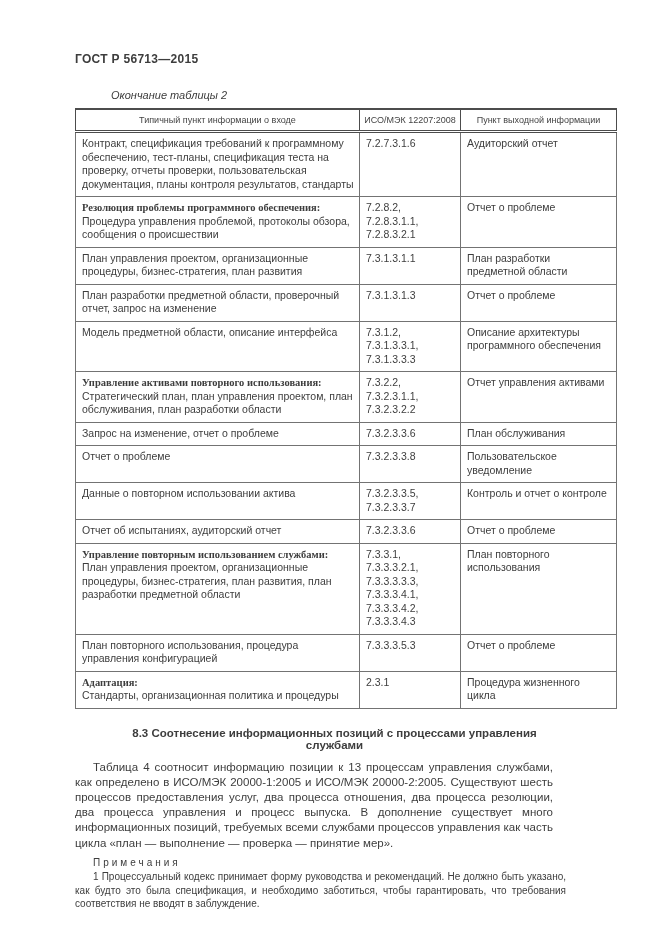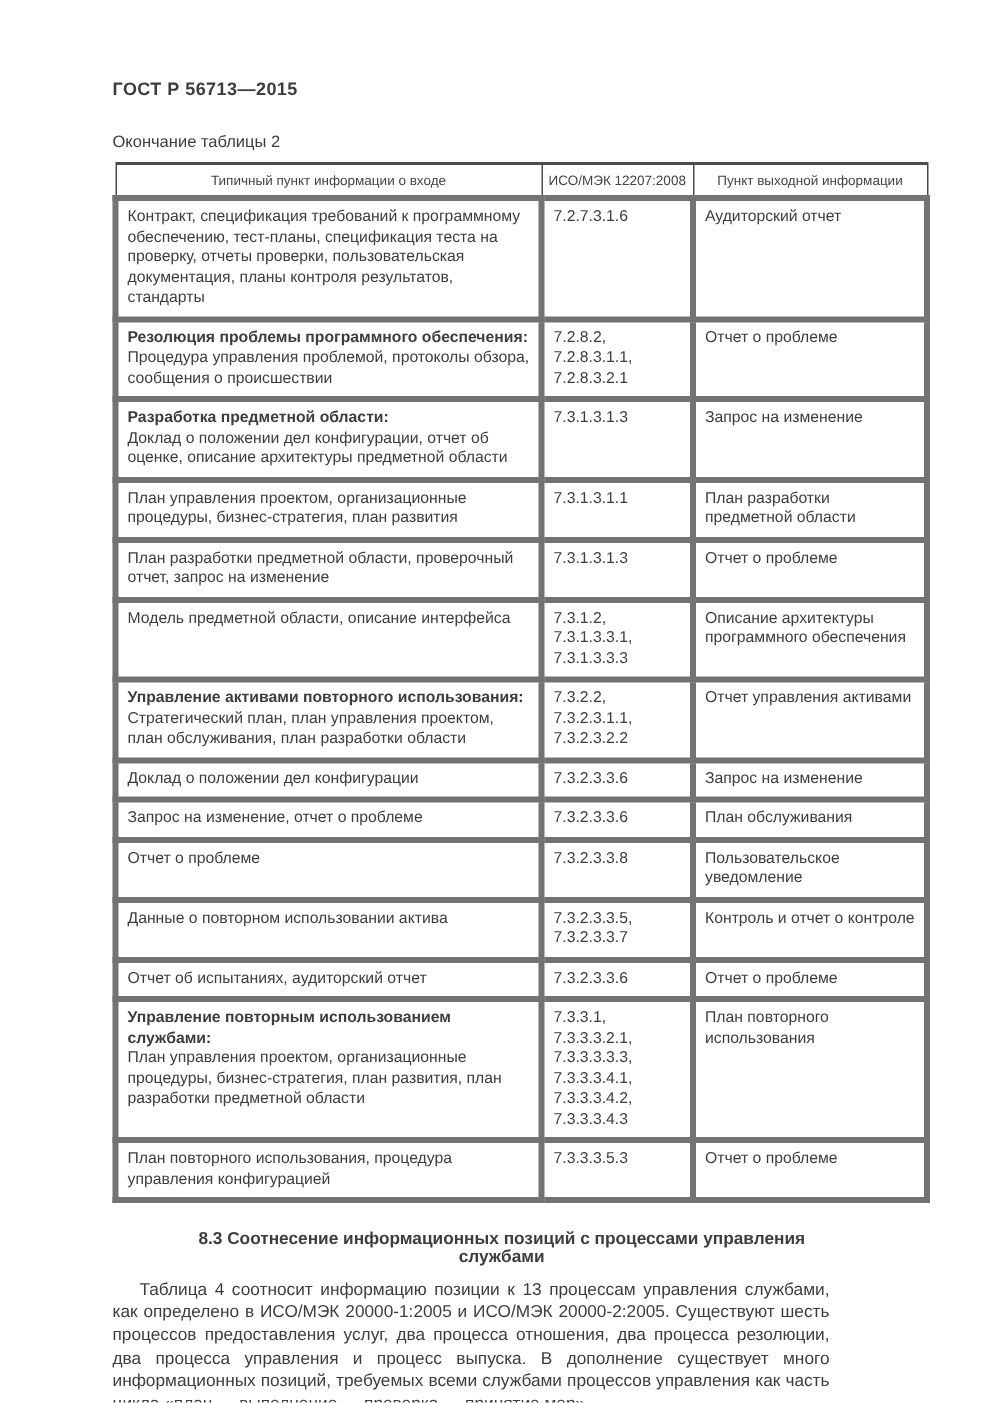--- a/index.html
+++ b/index.html
@@ -21,22 +21,24 @@
     height: 935px;
     padding: 52px 45px 0 75px;
   }
   .doc-header {
     font-size: 12px;
     font-weight: bold;
     letter-spacing: 0.3px;
     margin-bottom: 23px;
   }
   .table-caption {
+    font-style: italic;
     font-size: 11px;
     margin-bottom: 7px;
+    margin-left: 36px;
   }
   table.info-table {
     border-collapse: collapse;
     table-layout: fixed;
     width: 541px;
     border: 1px solid #4c4c4c;
     border-top-width: 2px;
   }
   table.info-table col.c1 { width: 284px; }
   table.info-table col.c2 { width: 101px; }
@@ -49,25 +51,26 @@
     border: 1px solid #4c4c4c;
     border-bottom: 3px double #4c4c4c;
     color: #444444;
   }
   table.info-table td {
     font-size: 10.5px;
     line-height: 13.5px;
     vertical-align: top;
     text-align: left;
     padding: 4px 5px 5px 6px;
-    border: 4px solid #737373;
+    border: 1px solid #737373;
   }
   td .lead {
     display: block;
     font-weight: bold;
+    font-family: Liberation Serif, serif;
   }
   .section-heading {
     font-size: 11.5px;
     font-weight: bold;
     margin: 18px 0 0 28px;
     text-align: center;
   }
   .body-paragraph {
     margin: 9px 13px 0 0;
     font-size: 11.5px;
@@ -116,48 +119,38 @@
         <td><span class="lead"></span><span>Контракт, спецификация требований к программному обеспечению, тест-планы, спецификация теста на проверку, отчеты проверки, пользовательская документация, планы контроля результатов, стандарты</span></td>
         <td>7.2.7.3.1.6</td>
         <td>Аудиторский отчет</td>
       </tr>
       <tr>
         <td><span class="lead">Резолюция проблемы программного обеспечения:</span><span>Процедура управления проблемой, протоколы обзора, сообщения о происшествии</span></td>
         <td>7.2.8.2, 7.2.8.3.1.1, 7.2.8.3.2.1</td>
         <td>Отчет о проблеме</td>
       </tr>
       <tr>
-        <td><span class="lead">Разработка предметной области:</span><span>Доклад о положении дел конфигурации, отчет об оценке, описание архитектуры предметной области</span></td>
-        <td>7.3.1.3.1.3</td>
-        <td>Запрос на изменение</td>
-      </tr>
-      <tr>
         <td><span class="lead"></span><span>План управления проектом, организационные процедуры, бизнес-стратегия, план развития</span></td>
         <td>7.3.1.3.1.1</td>
         <td>План разработки предметной области</td>
       </tr>
       <tr>
         <td><span class="lead"></span><span>План разработки предметной области, проверочный отчет, запрос на изменение</span></td>
         <td>7.3.1.3.1.3</td>
         <td>Отчет о проблеме</td>
       </tr>
       <tr>
         <td><span class="lead"></span><span>Модель предметной области, описание интерфейса</span></td>
         <td>7.3.1.2, 7.3.1.3.3.1, 7.3.1.3.3.3</td>
         <td>Описание архитектуры программного обеспечения</td>
       </tr>
       <tr>
         <td><span class="lead">Управление активами повторного использования:</span><span>Стратегический план, план управления проектом, план обслуживания, план разработки области</span></td>
         <td>7.3.2.2, 7.3.2.3.1.1, 7.3.2.3.2.2</td>
         <td>Отчет управления активами</td>
-      </tr>
-      <tr>
-        <td><span class="lead"></span><span>Доклад о положении дел конфигурации</span></td>
-        <td>7.3.2.3.3.6</td>
-        <td>Запрос на изменение</td>
       </tr>
       <tr>
         <td><span class="lead"></span><span>Запрос на изменение, отчет о проблеме</span></td>
         <td>7.3.2.3.3.6</td>
         <td>План обслуживания</td>
       </tr>
       <tr>
         <td><span class="lead"></span><span>Отчет о проблеме</span></td>
         <td>7.3.2.3.3.8</td>
         <td>Пользовательское уведомление</td>
@@ -175,20 +168,25 @@
       <tr>
         <td><span class="lead">Управление повторным использованием службами:</span><span>План управления проектом, организационные процедуры, бизнес-стратегия, план развития, план разработки предметной области</span></td>
         <td>7.3.3.1, 7.3.3.3.2.1, 7.3.3.3.3.3, 7.3.3.3.4.1, 7.3.3.3.4.2, 7.3.3.3.4.3</td>
         <td>План повторного использования</td>
       </tr>
       <tr>
         <td><span class="lead"></span><span>План повторного использования, процедура управления конфигурацией</span></td>
         <td>7.3.3.3.5.3</td>
         <td>Отчет о проблеме</td>
       </tr>
+      <tr>
+        <td><span class="lead">Адаптация:</span><span>Стандарты, организационная политика и процедуры</span></td>
+        <td>2.3.1</td>
+        <td>Процедура жизненного цикла</td>
+      </tr>
     </tbody>
   </table>
 
   <div class="section-heading">8.3 Соотнесение информационных позиций с процессами управления службами</div>
 
   <p class="body-paragraph">Таблица 4 соотносит информацию позиции к 13 процессам управления службами, как определено в ИСО/МЭК 20000-1:2005 и ИСО/МЭК 20000-2:2005. Существуют шесть процессов предоставления услуг, два процесса отношения, два процесса резолюции, два процесса управления и процесс выпуска. В дополнение существует много информационных позиций, требуемых всеми службами процессов управления как часть цикла «план — выполнение — проверка — принятие мер».</p>
 
   <div class="notes-label">Примечания</div>
 
   <p class="note-text">1 Процессуальный кодекс принимает форму руководства и рекомендаций. Не должно быть указано, как будто это была спецификация, и необходимо заботиться, чтобы гарантировать, что требования соответствия не вводят в заблуждение.</p>

